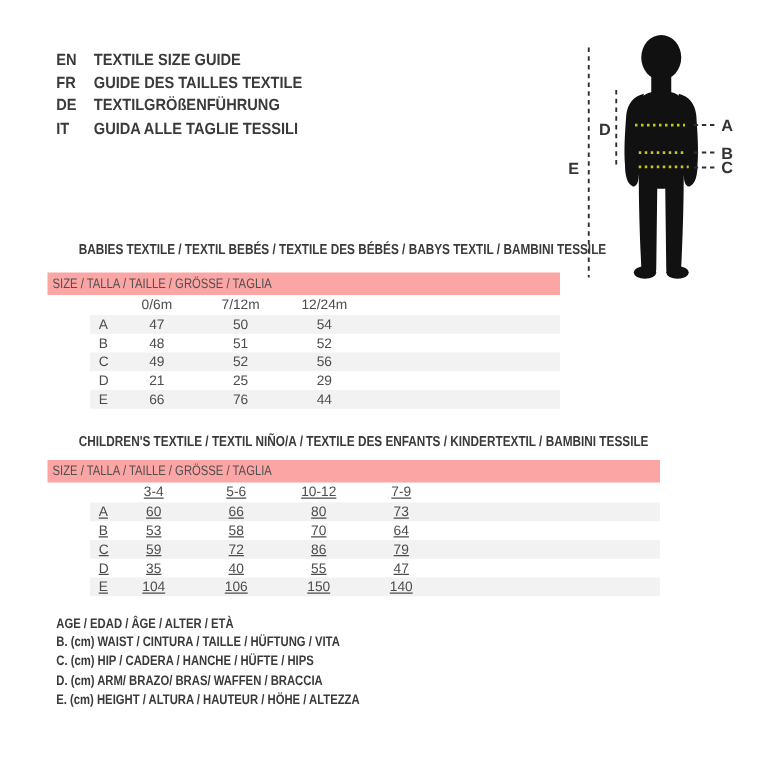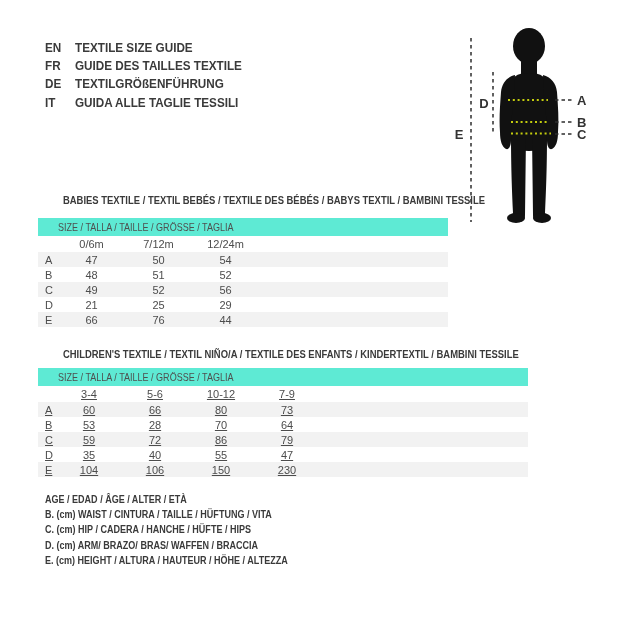--- a/index.html
+++ b/index.html
@@ -16,23 +16,23 @@
   
   .lang-block { left:45px; top:38px; }
   .lang-row { display:flex; height:18.3px; align-items:center; font-size:13px; font-weight:700; color:#3a3a3a; }
   .lang-code { width:30px; }
 
   
   .sec-title { font-size:11.5px; font-weight:700; color:#3a3a3a;padding-left:18px; }
 
   
   .size-table { position:absolute; left:38px; }
-  .size-bar { height:18px; background:#5eead4; display:flex; align-items:center; padding-left:20px;
+  .size-bar { height:18px; background:#fca5a5; display:flex; align-items:center; padding-left:4px;
               font-size:11px; font-weight:400; color:#4f4f4f; }
-  .t-row { display:grid; align-items:center; height:15px; font-size:11px; color:#4c4c4c; }
+  .t-row { display:grid; align-items:center; height:15px; font-size:11px; color:#4c4c4c;margin-left:34px; }
   .t-row.babies   { grid-template-columns:20px 67px 67px 67px; }
   .t-row.children { grid-template-columns:18px 66px 66px 66px 66px;text-decoration:underline; }
   .t-row .lbl { padding-left:7px; text-align:left; }
   .t-row .val { text-align:center; }
   .t-row.colhead { height:16px; }
   .t-row.stripe { background:#f2f2f2; }
 
   
   .legend { left:45px; top:491px; }
   .legend-line { height:15.4px; display:flex; align-items:center; font-size:11px; font-weight:700; color:#3a3a3a; }
@@ -163,21 +163,21 @@
     <div class="t-row children stripe">
       <span class="lbl">A</span>
       <span class="val">60</span>
       <span class="val">66</span>
       <span class="val">80</span>
       <span class="val">73</span>
     </div>
     <div class="t-row children">
       <span class="lbl">B</span>
       <span class="val">53</span>
-      <span class="val">28</span>
+      <span class="val">58</span>
       <span class="val">70</span>
       <span class="val">64</span>
     </div>
     <div class="t-row children stripe">
       <span class="lbl">C</span>
       <span class="val">59</span>
       <span class="val">72</span>
       <span class="val">86</span>
       <span class="val">79</span>
     </div>
@@ -186,21 +186,21 @@
       <span class="val">35</span>
       <span class="val">40</span>
       <span class="val">55</span>
       <span class="val">47</span>
     </div>
     <div class="t-row children stripe">
       <span class="lbl">E</span>
       <span class="val">104</span>
       <span class="val">106</span>
       <span class="val">150</span>
-      <span class="val">230</span>
+      <span class="val">140</span>
     </div>
   </div>
 
   <div class="abs legend">
     <div class="legend-line">
       <span class="cx82">AGE / EDAD / ÂGE / ALTER / ETÀ</span>
     </div>
     <div class="legend-line">
       <span class="cx82">B. (cm) WAIST / CINTURA / TAILLE / HÜFTUNG / VITA</span>
     </div>

